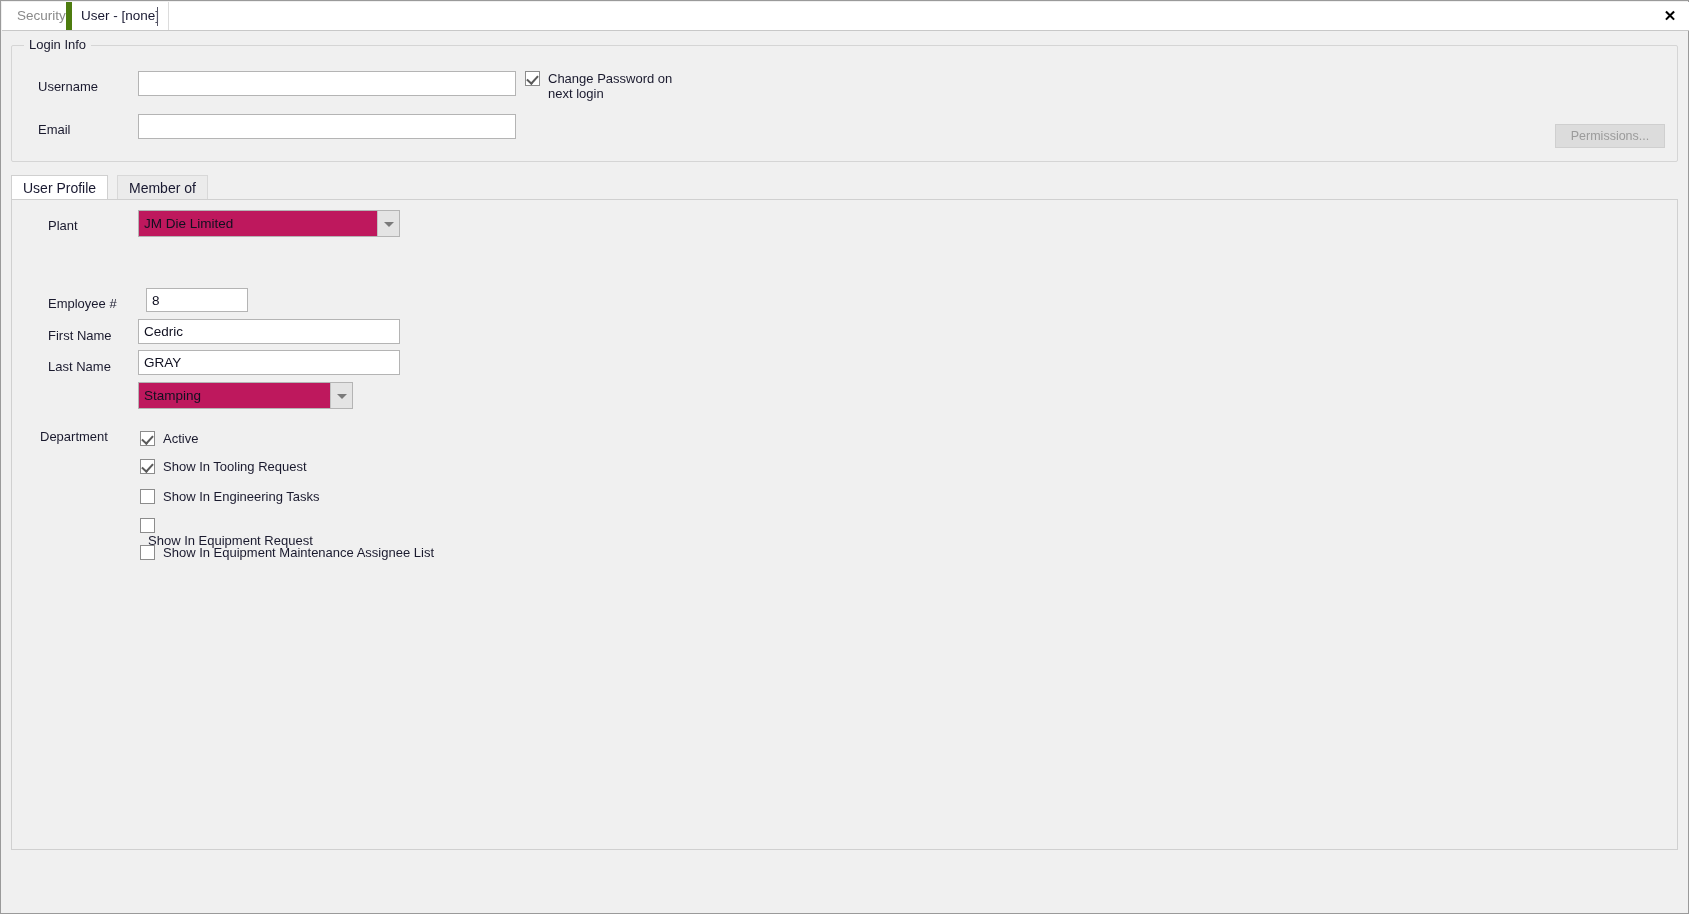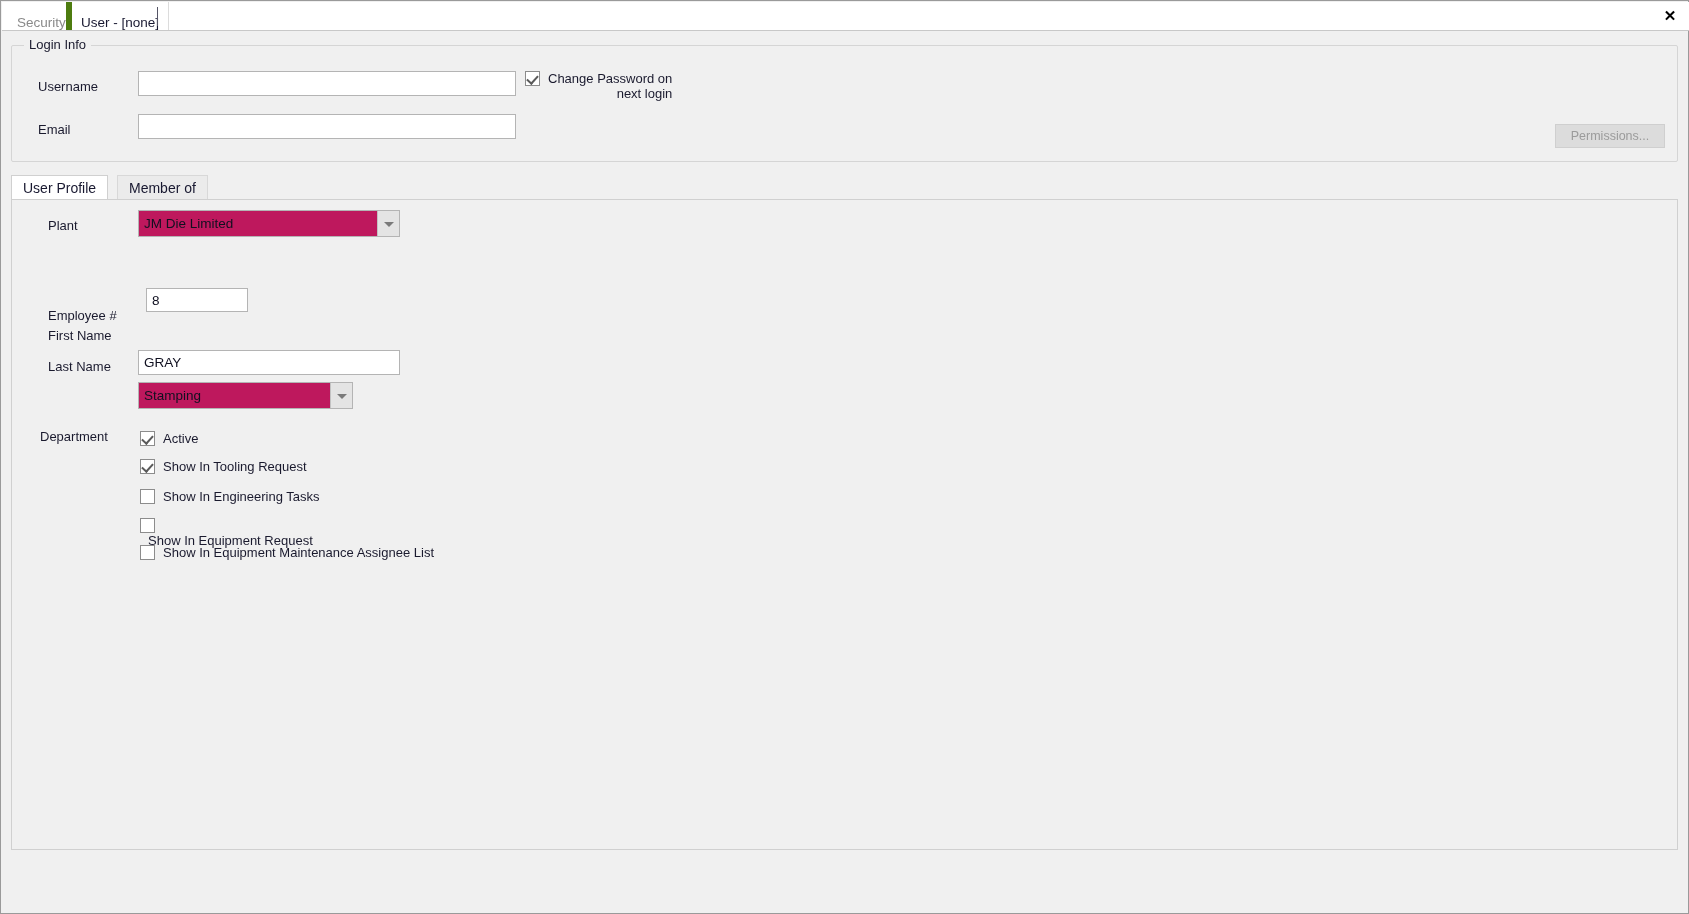--- a/index.html
+++ b/index.html
@@ -34,21 +34,21 @@
     width: 1687px; height: 28px;
     background: #ffffff;
     border-bottom: 1px solid #c8c8c8;
   }
   .top-tab {
     position: absolute;
     top: 0;
     height: 28px;
     line-height: 28px;
     font-size: 13.5px;
-    padding: 7px 9px;
+    padding: 0 9px;
     box-sizing: border-box;
     white-space: nowrap;
     cursor: default;
   }
   #tab-security {
     left: 6px;
     color: #8a8a8a;
     background: #ffffff;
   }
   #tab-user {
@@ -154,21 +154,21 @@
     transform: rotate(42deg);
   }
   .cb-label {
     margin-left: 8px;
     font-size: 13px;
     line-height: 15px;
     color: #1a1a2e;
     white-space: pre-line;
   }
 
-  #cb-changepw { left: 513px; top: 25px; text-align: right; }
+  #cb-changepw { left: 513px; top: 25px; }
 
   #permissions-button {
     position: absolute;
     right: 12px;
     top: 78px;
     width: 110px;
     height: 24px;
     box-sizing: border-box;
     background: #dcdcdc;
     border: 1px solid #cfcfcf;
@@ -259,21 +259,21 @@
     margin-top: -2px;
     width: 0; height: 0;
     border-left: 5px solid transparent;
     border-right: 5px solid transparent;
     border-top: 5px solid #7a7a7a;
   }
 
   #label-plant { left: 36px; top: 18px; }
   #combo-plant { left: 126px; top: 10px; width: 262px; height: 27px; }
 
-  #label-empnum { left: 36px; top: 108px; }
+  #label-empnum { left: 36px; top: 96px; }
   #input-empnum { left: 134px; top: 88px; width: 102px; height: 24px; }
   #label-firstname { left: 36px; top: 128px; }
   #input-firstname { left: 126px; top: 119px; width: 262px; height: 25px; }
   #label-lastname { left: 36px; top: 159px; }
   #input-lastname { left: 126px; top: 150px; width: 262px; height: 25px; }
   #label-department { left: 28px; top: 192px; margin-top: 37px; }
   #combo-department { left: 126px; top: 182px; width: 215px; height: 27px; }
 
   .opt-cb { left: 128px; }
   #cb-active { top: 231px; }
@@ -322,20 +322,21 @@
     <div class="field-label" id="label-plant">Plant</div>
     <div class="combo" id="combo-plant">
       <span class="combo-text">JM Die Limited</span>
       <span class="combo-arrow"></span>
     </div>
 
     <div class="field-label" id="label-empnum">Employee #</div>
     <input class="text-input" id="input-empnum" type="text" value="8" style="">
 
     <div class="field-label" id="label-firstname">First Name</div>
+    <input class="text-input" id="input-firstname" type="text" value="Cedric" style="">
 
     <div class="field-label" id="label-lastname">Last Name</div>
     <input class="text-input" id="input-lastname" type="text" value="GRAY" style="">
 
     <div class="field-label" id="label-department">Department</div>
     <div class="combo" id="combo-department">
       <span class="combo-text">Stamping</span>
       <span class="combo-arrow"></span>
     </div>
 

